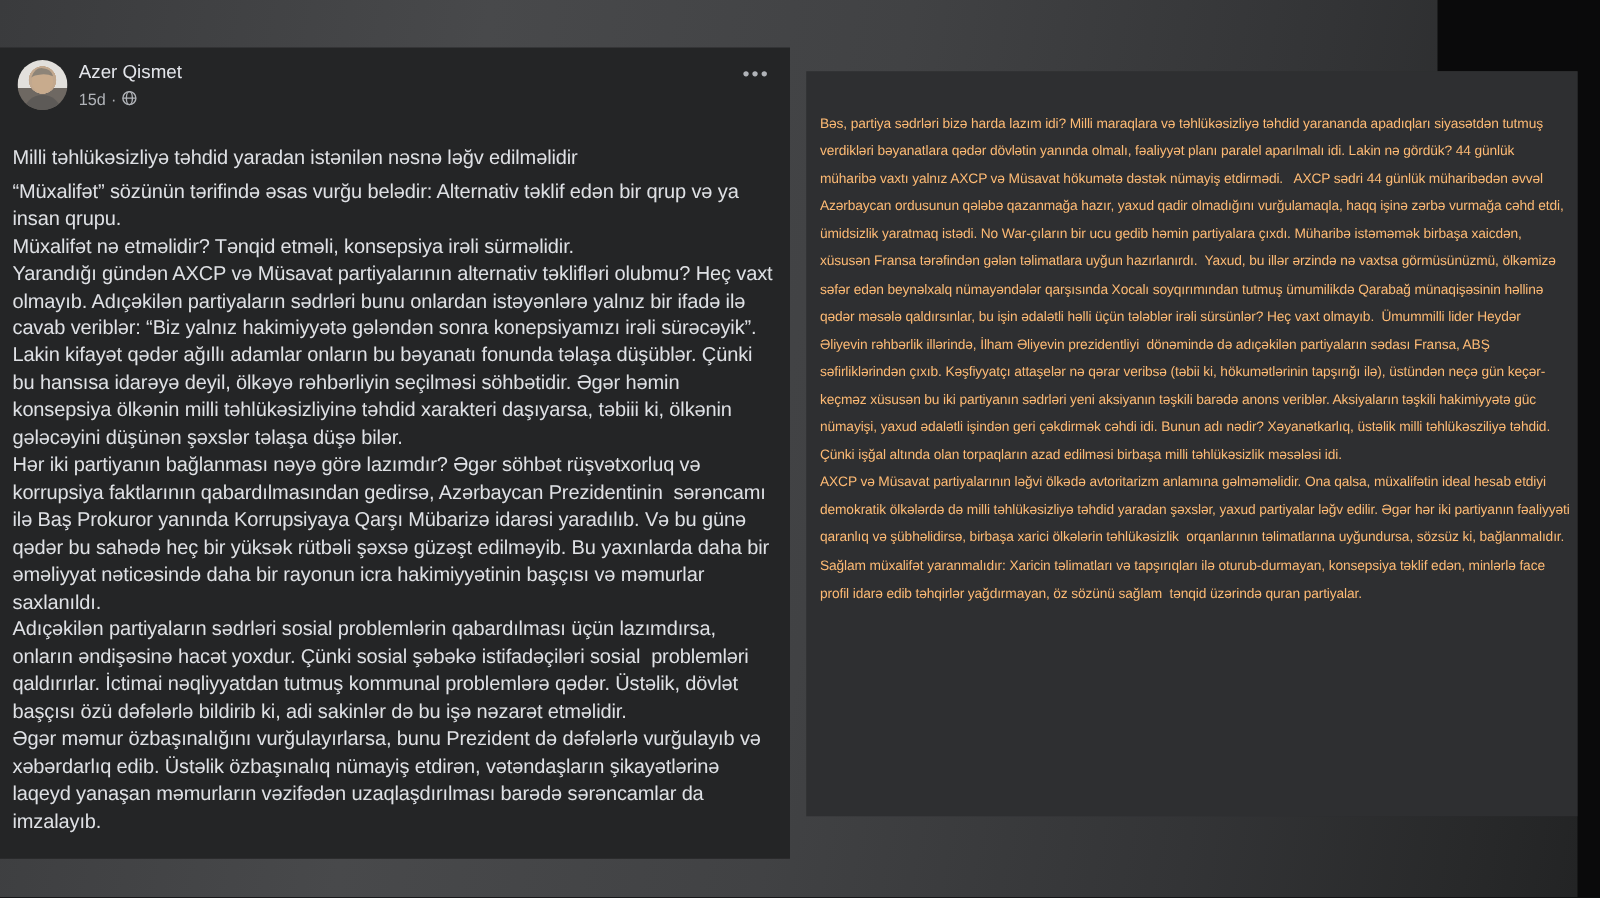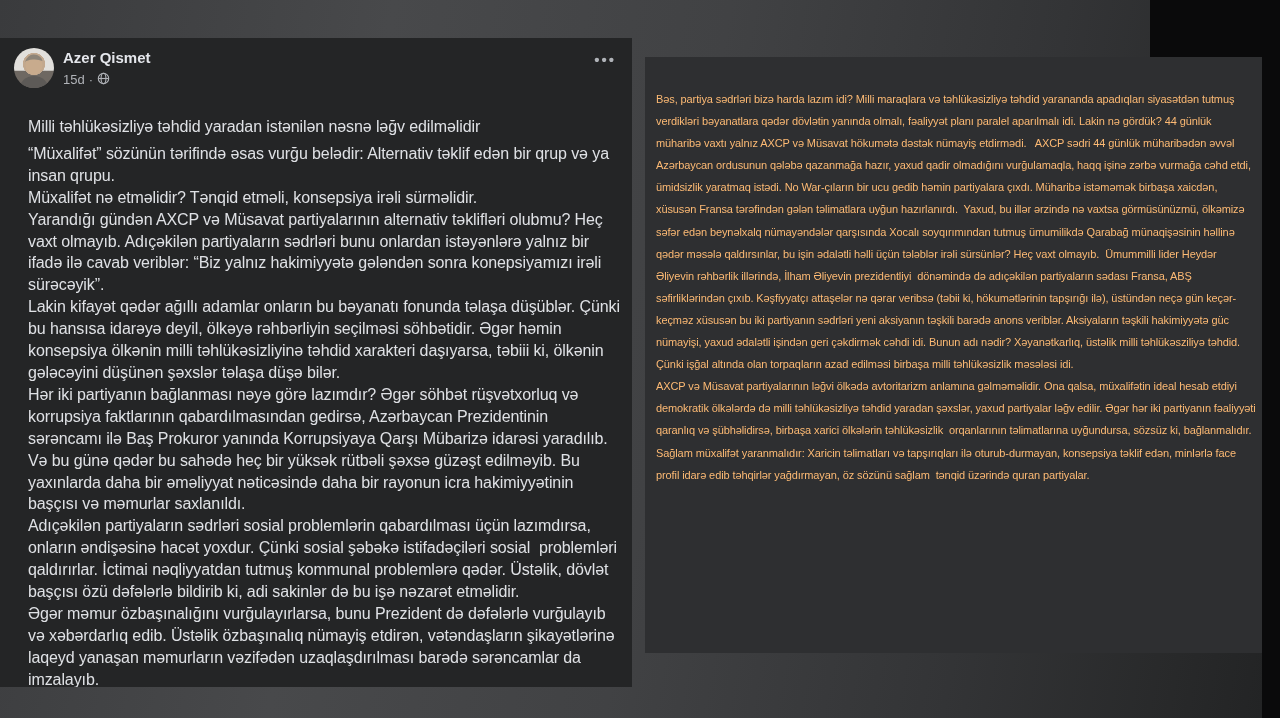--- a/index.html
+++ b/index.html
@@ -57,21 +57,21 @@
     background:
       radial-gradient(circle at 50% 40%, #c2a88e 0 35%, rgba(0,0,0,0) 36%),
       linear-gradient(180deg, #e2e0dc 0 56%, #6e6862 57% 100%);
     overflow: hidden;
   }
   .avatar svg { position: absolute; left: 0; top: 0; }
   .author-name {
     position: absolute;
     left: 63px; top: 11px;
     font-size: 15px;
-    font-weight: bold;
+    font-weight: normal;
     color: #e4e6eb;
     cursor: pointer;
   }
   .post-meta {
     position: absolute;
     left: 63px; top: 33px;
     font-size: 13px;
     color: #b0b3b8;
     display: flex;
     align-items: center;
@@ -87,21 +87,20 @@
     font-weight: bold;
     letter-spacing: 2px;
     cursor: pointer;
     line-height: 15px;
   }
   .post-text {
     padding: 14px 12px 0 10px;
     font-size: 16px;
     line-height: 21.9px;
     letter-spacing: -0.1px;
-    margin-left: 18px;
   }
   .post-title { white-space: pre-wrap; }
   .post-body {
     margin-top: 5px;
     white-space: pre-wrap;
   }
 
   
   .continuation-panel {
     position: absolute;

